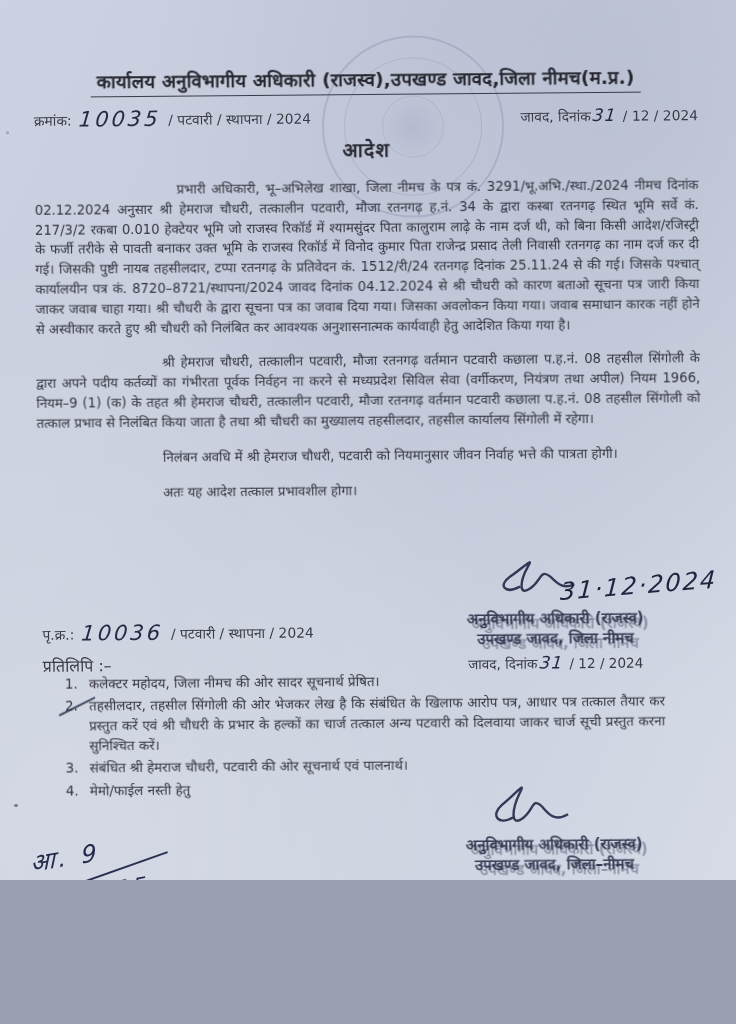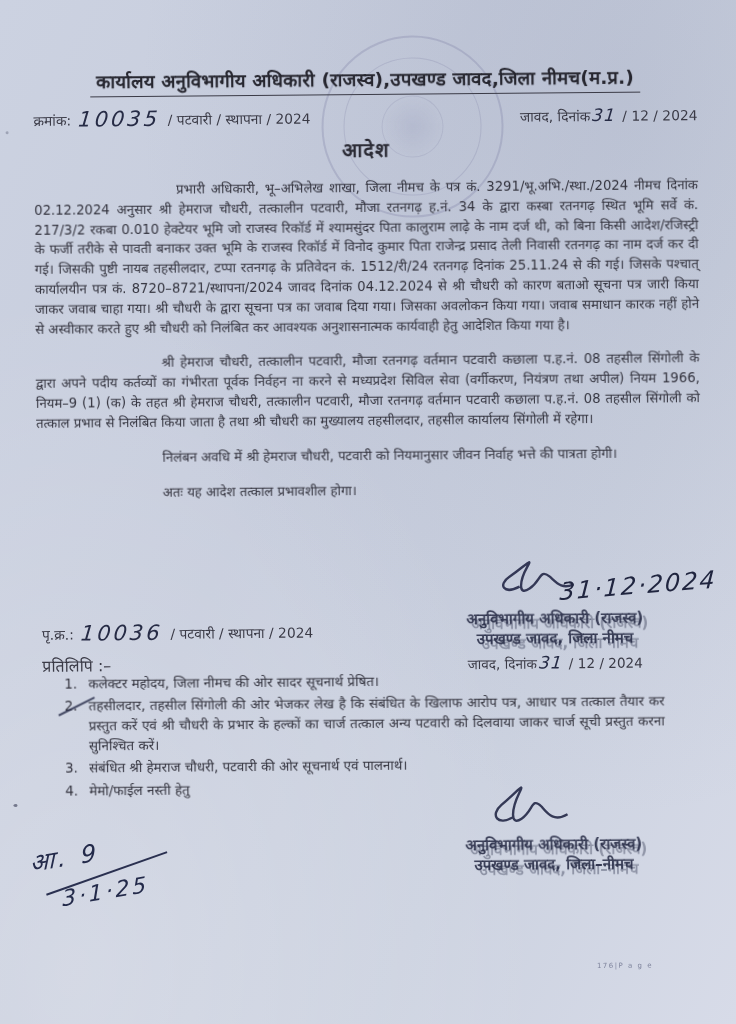--- a/index.html
+++ b/index.html
@@ -1,17 +1,17 @@
 <!DOCTYPE html>
 <html><head>
 <meta charset="utf-8">
 <style>
   html,body{margin:0;padding:0;background:#9aa0af;}
   .page{
-    position:relative;width:736px;height:1024px;overflow:hidden;
+    position:relative;width:736px;height:880px;overflow:hidden;
     background:
       radial-gradient(ellipse at 85% 10%, rgba(120,130,160,0.18), rgba(0,0,0,0) 55%),
       radial-gradient(ellipse at 10% 95%, rgba(255,255,255,0.25), rgba(0,0,0,0) 50%),
       linear-gradient(115deg,#ccd2e1 0%,#c6ccdc 40%,#ccd2e0 70%,#d7dbe8 100%);
     font-family:"DejaVu Sans","Liberation Sans",sans-serif;
     color:#32323e;
   }
   .content{position:absolute;inset:0;transform:rotate(-0.5deg);transform-origin:50% 40%;}
   .flow{padding:66px 36px 0 36px;}
 

